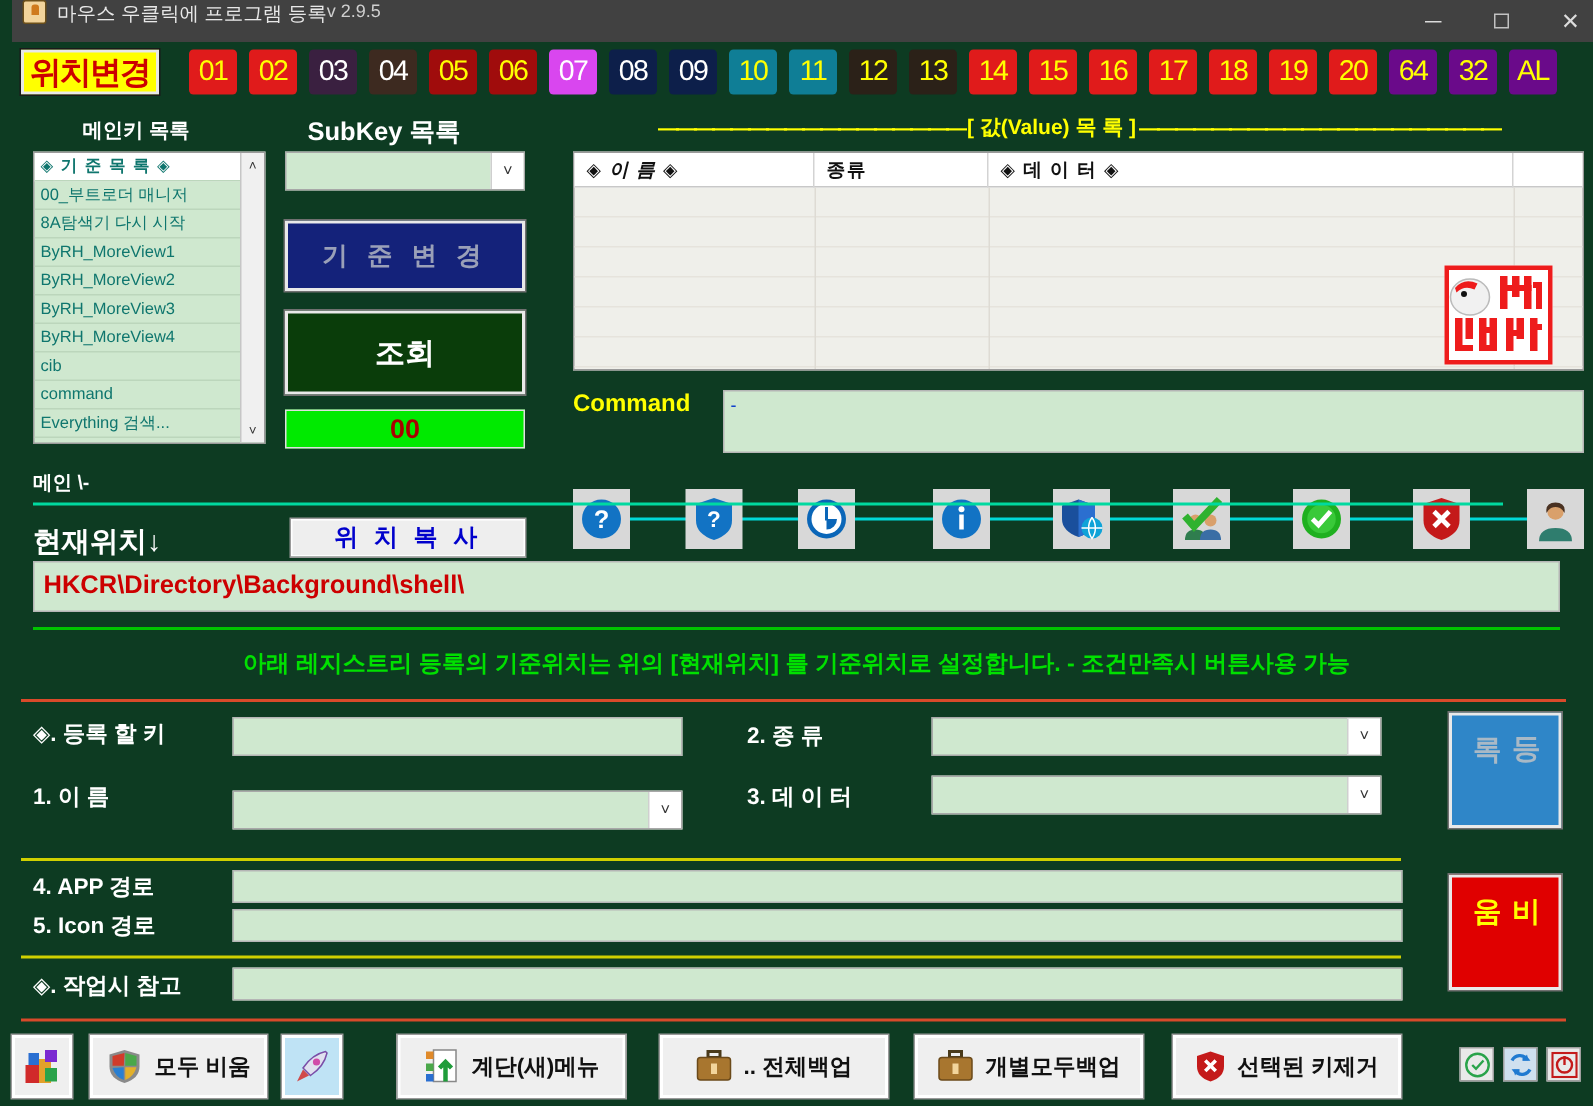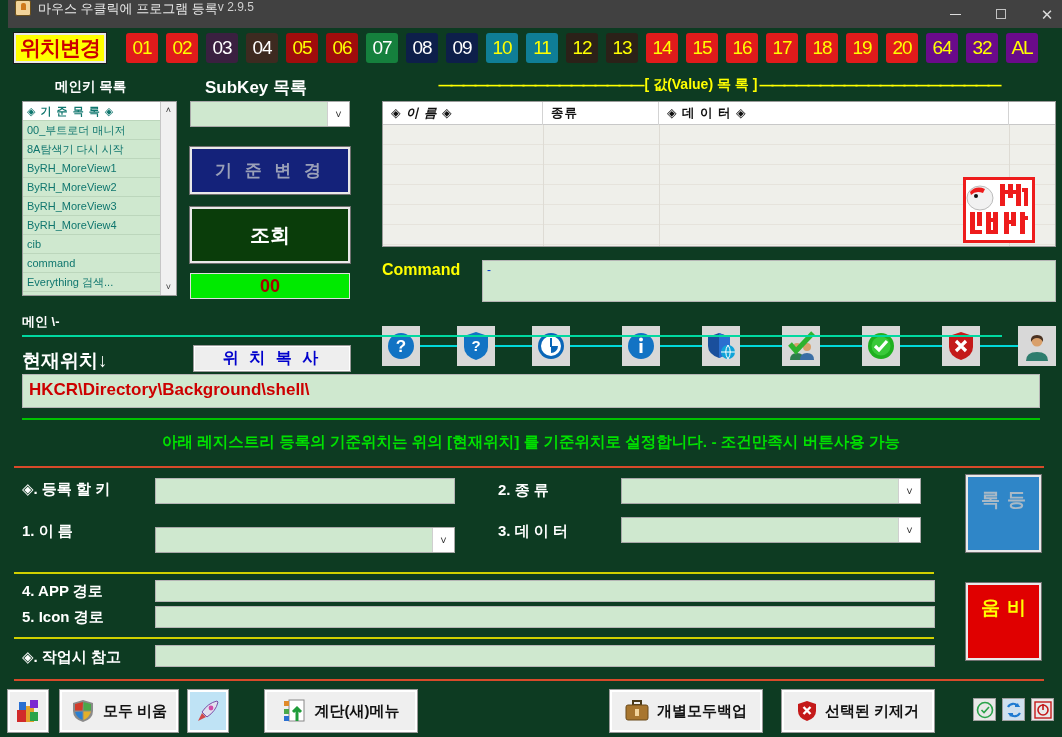--- a/index.html
+++ b/index.html
@@ -177,21 +177,21 @@
 
   <div class="numrow">
     <div class="posbtn">위치변경</div>
     <div id="numbtns" style="display:flex;align-items:center;">
         <div class="nb first" style="background: rgb(224, 27, 27); color: rgb(255, 255, 0);">01</div>
         <div class="nb" style="background: rgb(224, 27, 27); color: rgb(255, 255, 0);">02</div>
         <div class="nb" style="background: rgb(58, 32, 64); color: rgb(255, 255, 255);">03</div>
         <div class="nb" style="background: rgb(61, 42, 32); color: rgb(255, 255, 255);">04</div>
         <div class="nb" style="background: rgb(160, 12, 12); color: rgb(255, 255, 0);">05</div>
         <div class="nb" style="background: rgb(160, 12, 12); color: rgb(255, 255, 0);">06</div>
-        <div class="nb" style="background: #15803d; color: rgb(255, 255, 255);">07</div>
+        <div class="nb" style="background: #d946ef; color: rgb(255, 255, 255);">07</div>
         <div class="nb" style="background: rgb(13, 31, 74); color: rgb(255, 255, 255);">08</div>
         <div class="nb" style="background: rgb(13, 31, 74); color: rgb(255, 255, 255);">09</div>
         <div class="nb" style="background: rgb(15, 126, 150); color: rgb(255, 255, 0);">10</div>
         <div class="nb" style="background: rgb(15, 126, 150); color: rgb(255, 255, 0);">11</div>
         <div class="nb" style="background: rgb(43, 33, 24); color: rgb(255, 255, 0);">12</div>
         <div class="nb" style="background: rgb(43, 33, 24); color: rgb(255, 255, 0);">13</div>
         <div class="nb" style="background: rgb(224, 27, 27); color: rgb(255, 255, 0);">14</div>
         <div class="nb" style="background: rgb(224, 27, 27); color: rgb(255, 255, 0);">15</div>
         <div class="nb" style="background: rgb(224, 27, 27); color: rgb(255, 255, 0);">16</div>
         <div class="nb" style="background: rgb(224, 27, 27); color: rgb(255, 255, 0);">17</div>
@@ -449,20 +449,28 @@
     <div class="tb-b" style="left:265px;width:152px;">
       <svg width="24" height="24" viewBox="0 0 24 24">
         <rect x="6" y="1" width="15" height="21" fill="#fff" stroke="#888"></rect>
         <rect x="1" y="2" width="5" height="5" fill="#e08a2a"></rect>
           <rect x="1" y="10" width="5" height="5" fill="#4aa84a"></rect>
           <rect x="1" y="17" width="5" height="5" fill="#2a6fd1"></rect>
         <path d="M14 22 V10 M10 13 L14 9 L18 13" stroke="#1f9c3a" stroke-width="3" fill="none"></path>
       </svg>
       <span>계단(새)메뉴</span>
     </div>
+    <div class="tb-b" style="left:440px;width:152px;">
+      <svg width="24" height="22" viewBox="0 0 24 22">
+        <rect x="8" y="1" width="8" height="4" fill="none" stroke="#4a3a1a" stroke-width="2"></rect>
+        <rect x="1" y="5" width="22" height="15" rx="2" fill="#a8762f" stroke="#6b4a1a"></rect>
+        <rect x="10" y="9" width="4" height="7" fill="#f2d49b"></rect>
+      </svg>
+      <span>.. 전체백업</span>
+    </div>
     <div class="tb-b" style="left:610px;width:152px;">
       <svg width="24" height="22" viewBox="0 0 24 22">
         <rect x="8" y="1" width="8" height="4" fill="none" stroke="#4a3a1a" stroke-width="2"></rect>
         <rect x="1" y="5" width="22" height="15" rx="2" fill="#a8762f" stroke="#6b4a1a"></rect>
         <rect x="10" y="9" width="4" height="7" fill="#f2d49b"></rect>
       </svg>
       <span>개별모두백업</span>
     </div>
     <div class="tb-b" style="left:782px;width:152px;">
       <svg width="20" height="22" viewBox="0 0 20 22">

